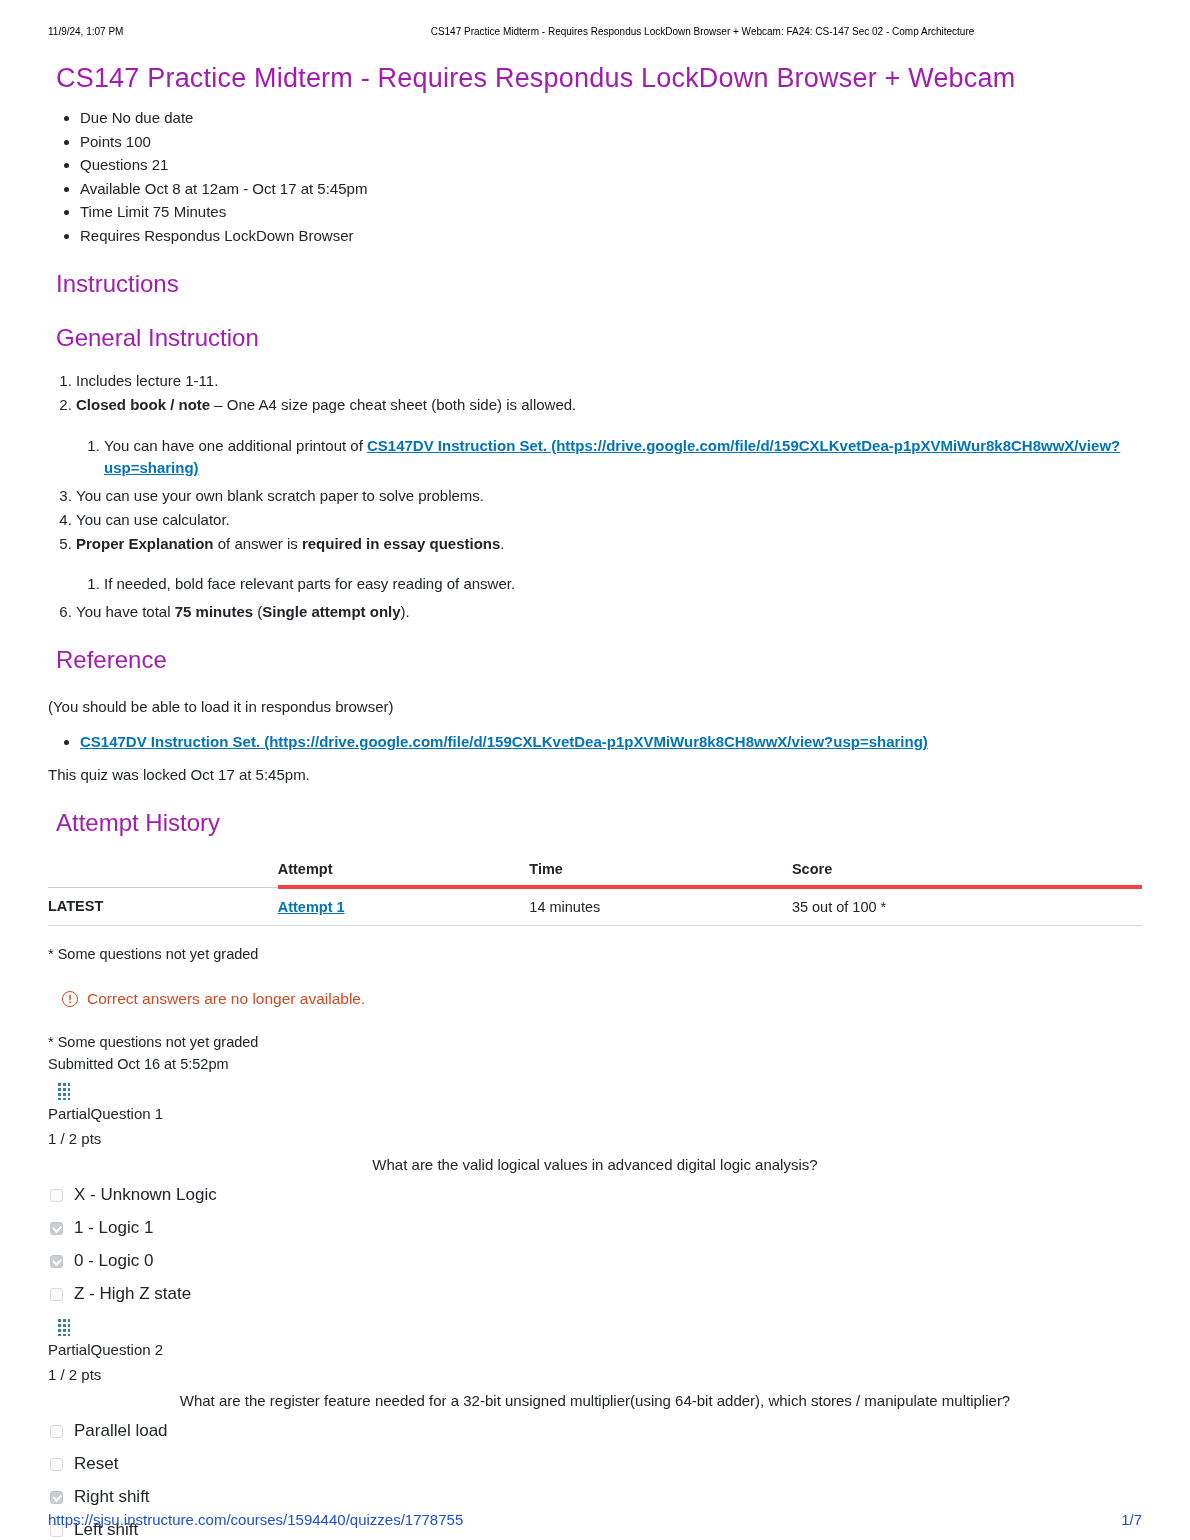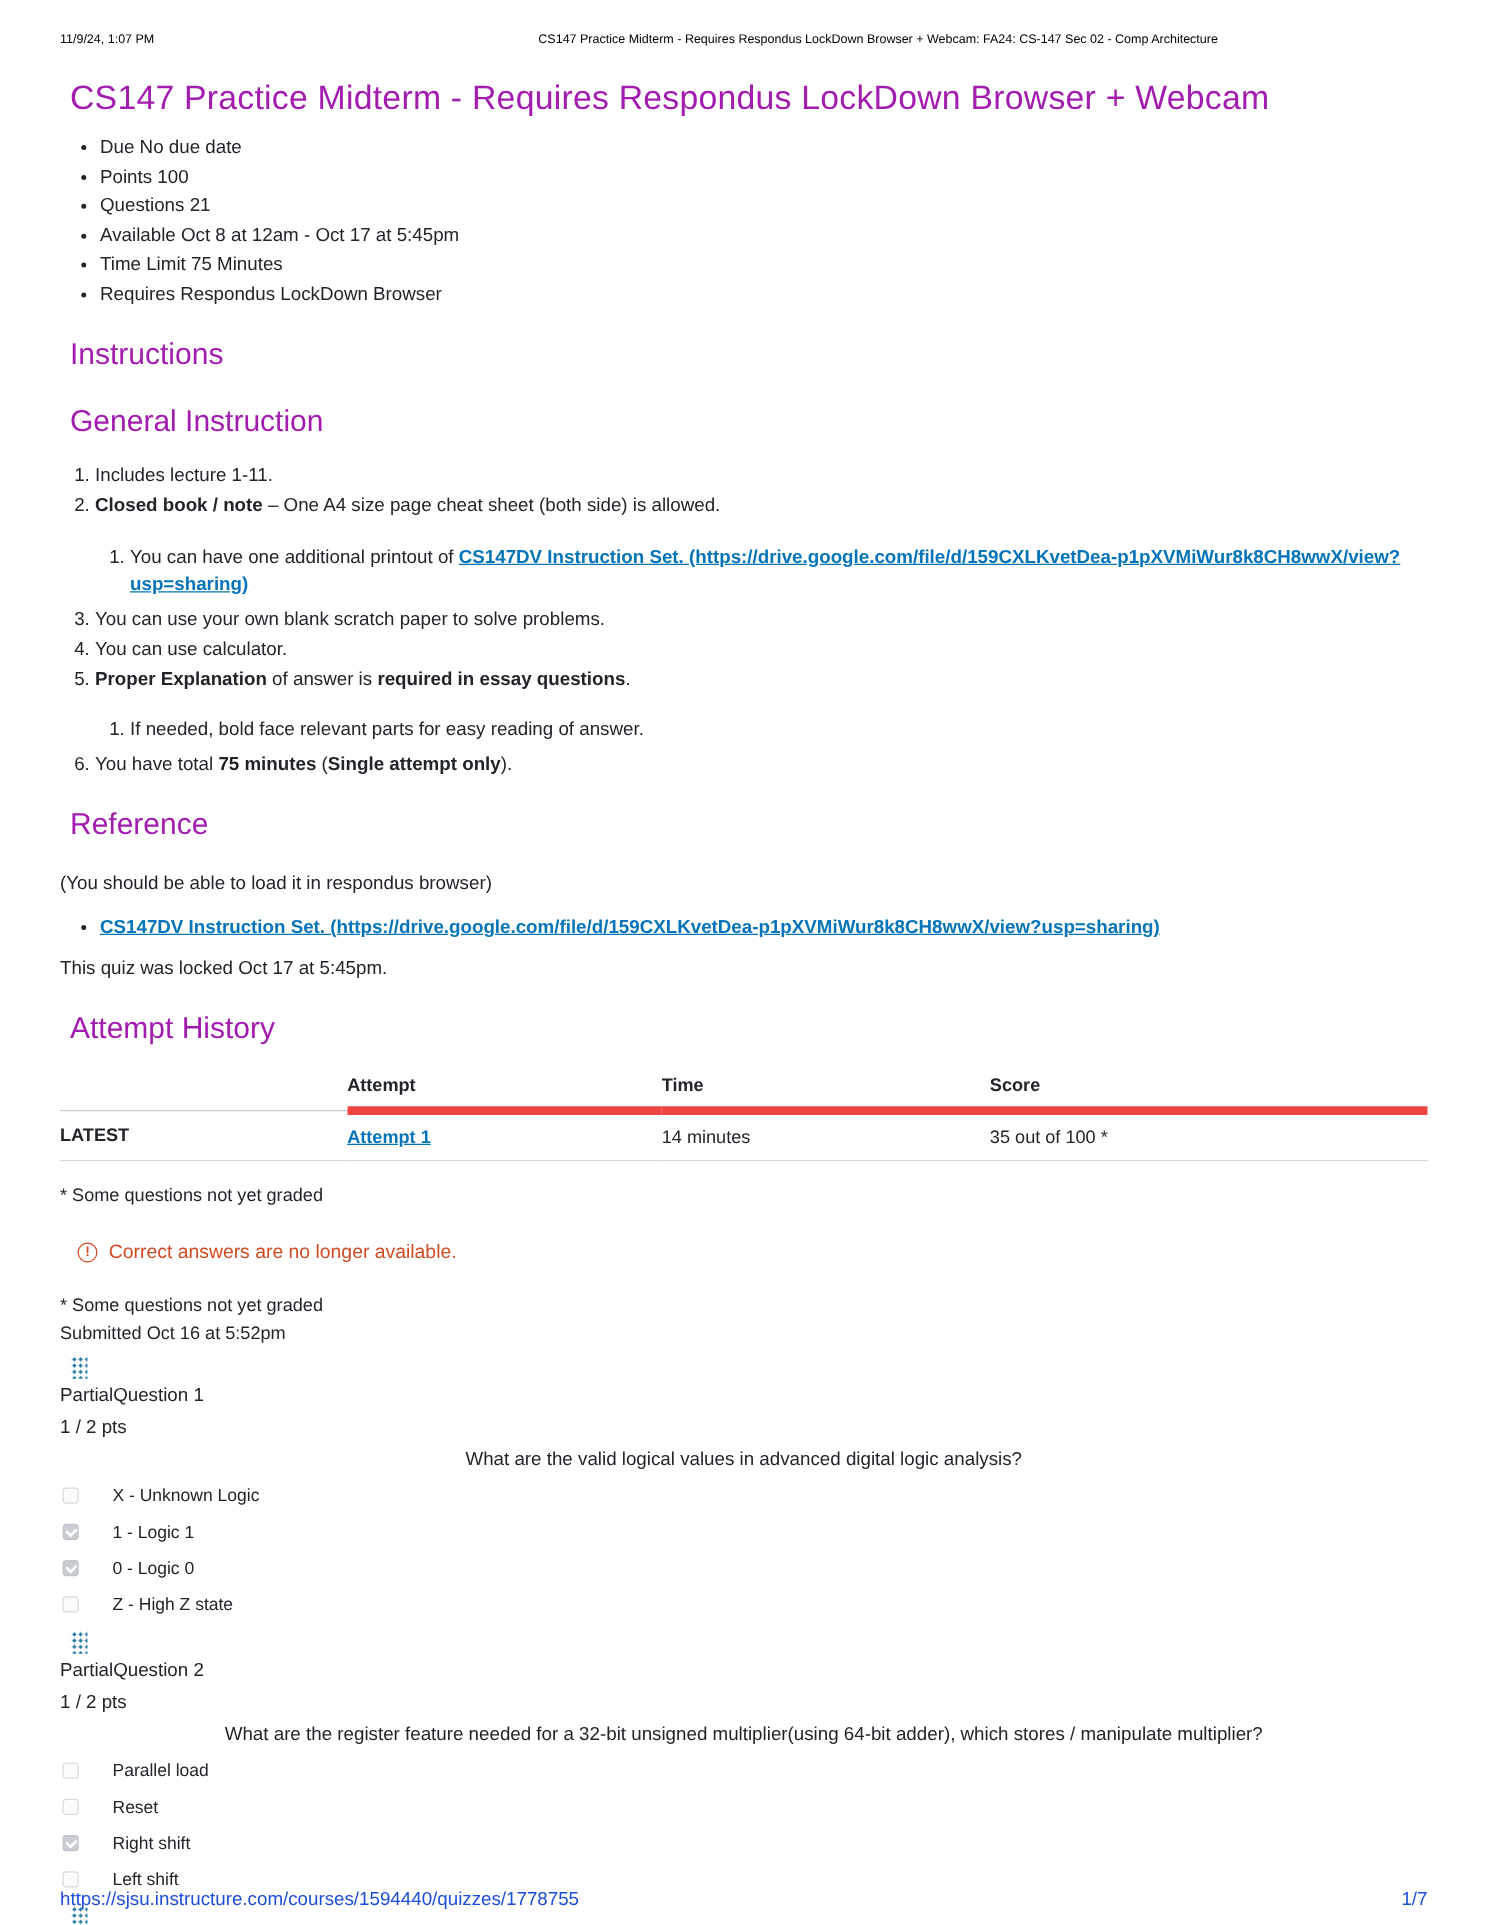--- a/index.html
+++ b/index.html
@@ -51,21 +51,21 @@
     cursor: pointer;
   }
 
   p.ref-note { font-size: 15px; margin: 24px 0 0 0; }
   ul.ref-list { margin: 18px 0 0 0; padding-left: 32px; font-size: 15px; }
   p.locked-note { font-size: 15px; margin: 16px 0 0 0; }
 
   table.attempt-table { width: 100%; border-collapse: collapse; margin-top: 16px; font-size: 14.5px; }
   table.attempt-table th {
     text-align: left; font-weight: bold; padding: 8px 0;
-    border-bottom: 7px solid #ef4444;
+    border-bottom: 4px solid #ef4444;
   }
   table.attempt-table th.empty { border-bottom: 1px solid #c9cfd3; }
   table.attempt-table td { padding: 10px 0; border-bottom: 1px solid #d6d9db; }
   table.attempt-table .col-label { width: 21%; }
   table.attempt-table .col-attempt { width: 23%; }
   table.attempt-table .col-time { width: 24%; }
   table.attempt-table .col-score { width: 32%; }
   td.row-label { font-weight: bold; margin-left: 24px; }
 
   p.footnote { font-size: 14.5px; margin: 20px 0 0 0; }
@@ -87,21 +87,21 @@
   .drag-handle {
     width: 14px; height: 19px; margin: 9px 0 2px 8px;
     background-image: radial-gradient(circle, var(--handle-dots, #2D7EA8) 1.4px, transparent 1.6px);
     background-size: 5px 5px; background-position: 1px 1px;
   }
 
   .q-header { font-size: 15px; margin: 5px 0 0 0; }
   .q-pts { font-size: 15px; margin: 8px 0 0 0; }
   .q-text { font-size: 15px; margin: 9px 0 12px 0; text-align: center; }
 
-  .option-row { display: flex; align-items: center; gap: 27px; margin: 0 0 13px 2px; font-size: 14px; }
+  .option-row { display: flex; align-items: center; gap: 11px; margin: 0 0 13px 2px; font-size: 17px; }
   .cb { width: 13px; height: 13px; border-radius: 3px; position: relative; flex: 0 0 auto; }
   .cb.unchecked { background: #fbfbfb; border: 1px solid #dadada; }
   .cb.checked { background: var(--checkbox-checked, #C9CDD1); border: 1px solid #c1c5c9; }
   .cb.checked::after {
     content: ""; position: absolute; left: 2px; top: 2.5px;
     width: 6px; height: 3.5px;
     border-left: 2px solid #fff; border-bottom: 2px solid #fff;
     transform: rotate(-45deg);
   }
 </style>

